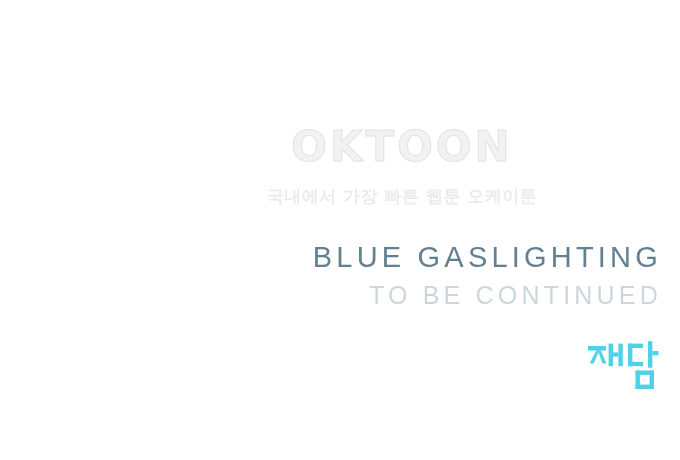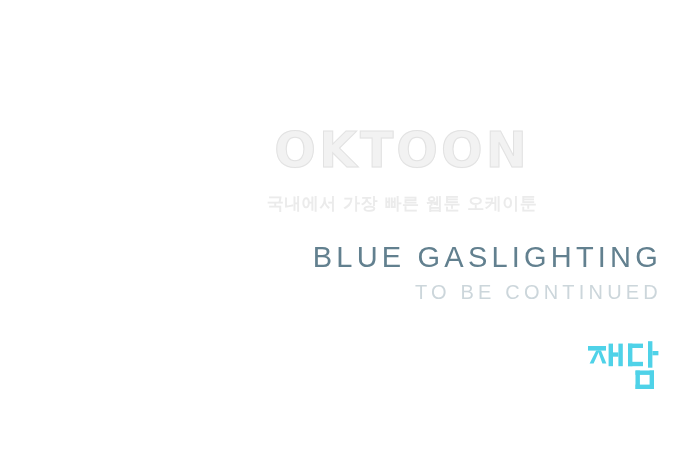--- a/index.html
+++ b/index.html
@@ -24,21 +24,21 @@
   .watermark {
     position: absolute;
     left: 252px;
     top: 126px;
     width: 300px;
     text-align: center;
     user-select: none;
   }
   .watermark-title {
     font-family: "DejaVu Sans", sans-serif;
-    font-size: 49px;
+    font-size: 42px;
     font-weight: 700;
     letter-spacing: 3px;
     line-height: 1;
     color: #f2f2f2;
     -webkit-text-stroke: 1px #e2e2e2;
     text-shadow: 0 1px 0 #fbfbfb;
     white-space: nowrap;
   }
   .watermark-sub {
     margin-top: 20px;
@@ -65,21 +65,21 @@
     font-size: 29px;
     font-weight: 400;
     letter-spacing: 4.2px;
     line-height: 1.18;
     color: #62808f;
     white-space: nowrap;
   }
   .title-sub {
     margin-top: 7px;
     font-family: "Liberation Sans", sans-serif;
-    font-size: 20px;
+    font-size: 25px;
     font-weight: 400;
     letter-spacing: 4.2px;
     line-height: 1.18;
     color: #ccd6db;
     white-space: nowrap;
   }
 
   
   .studio-logo {
     position: absolute;

